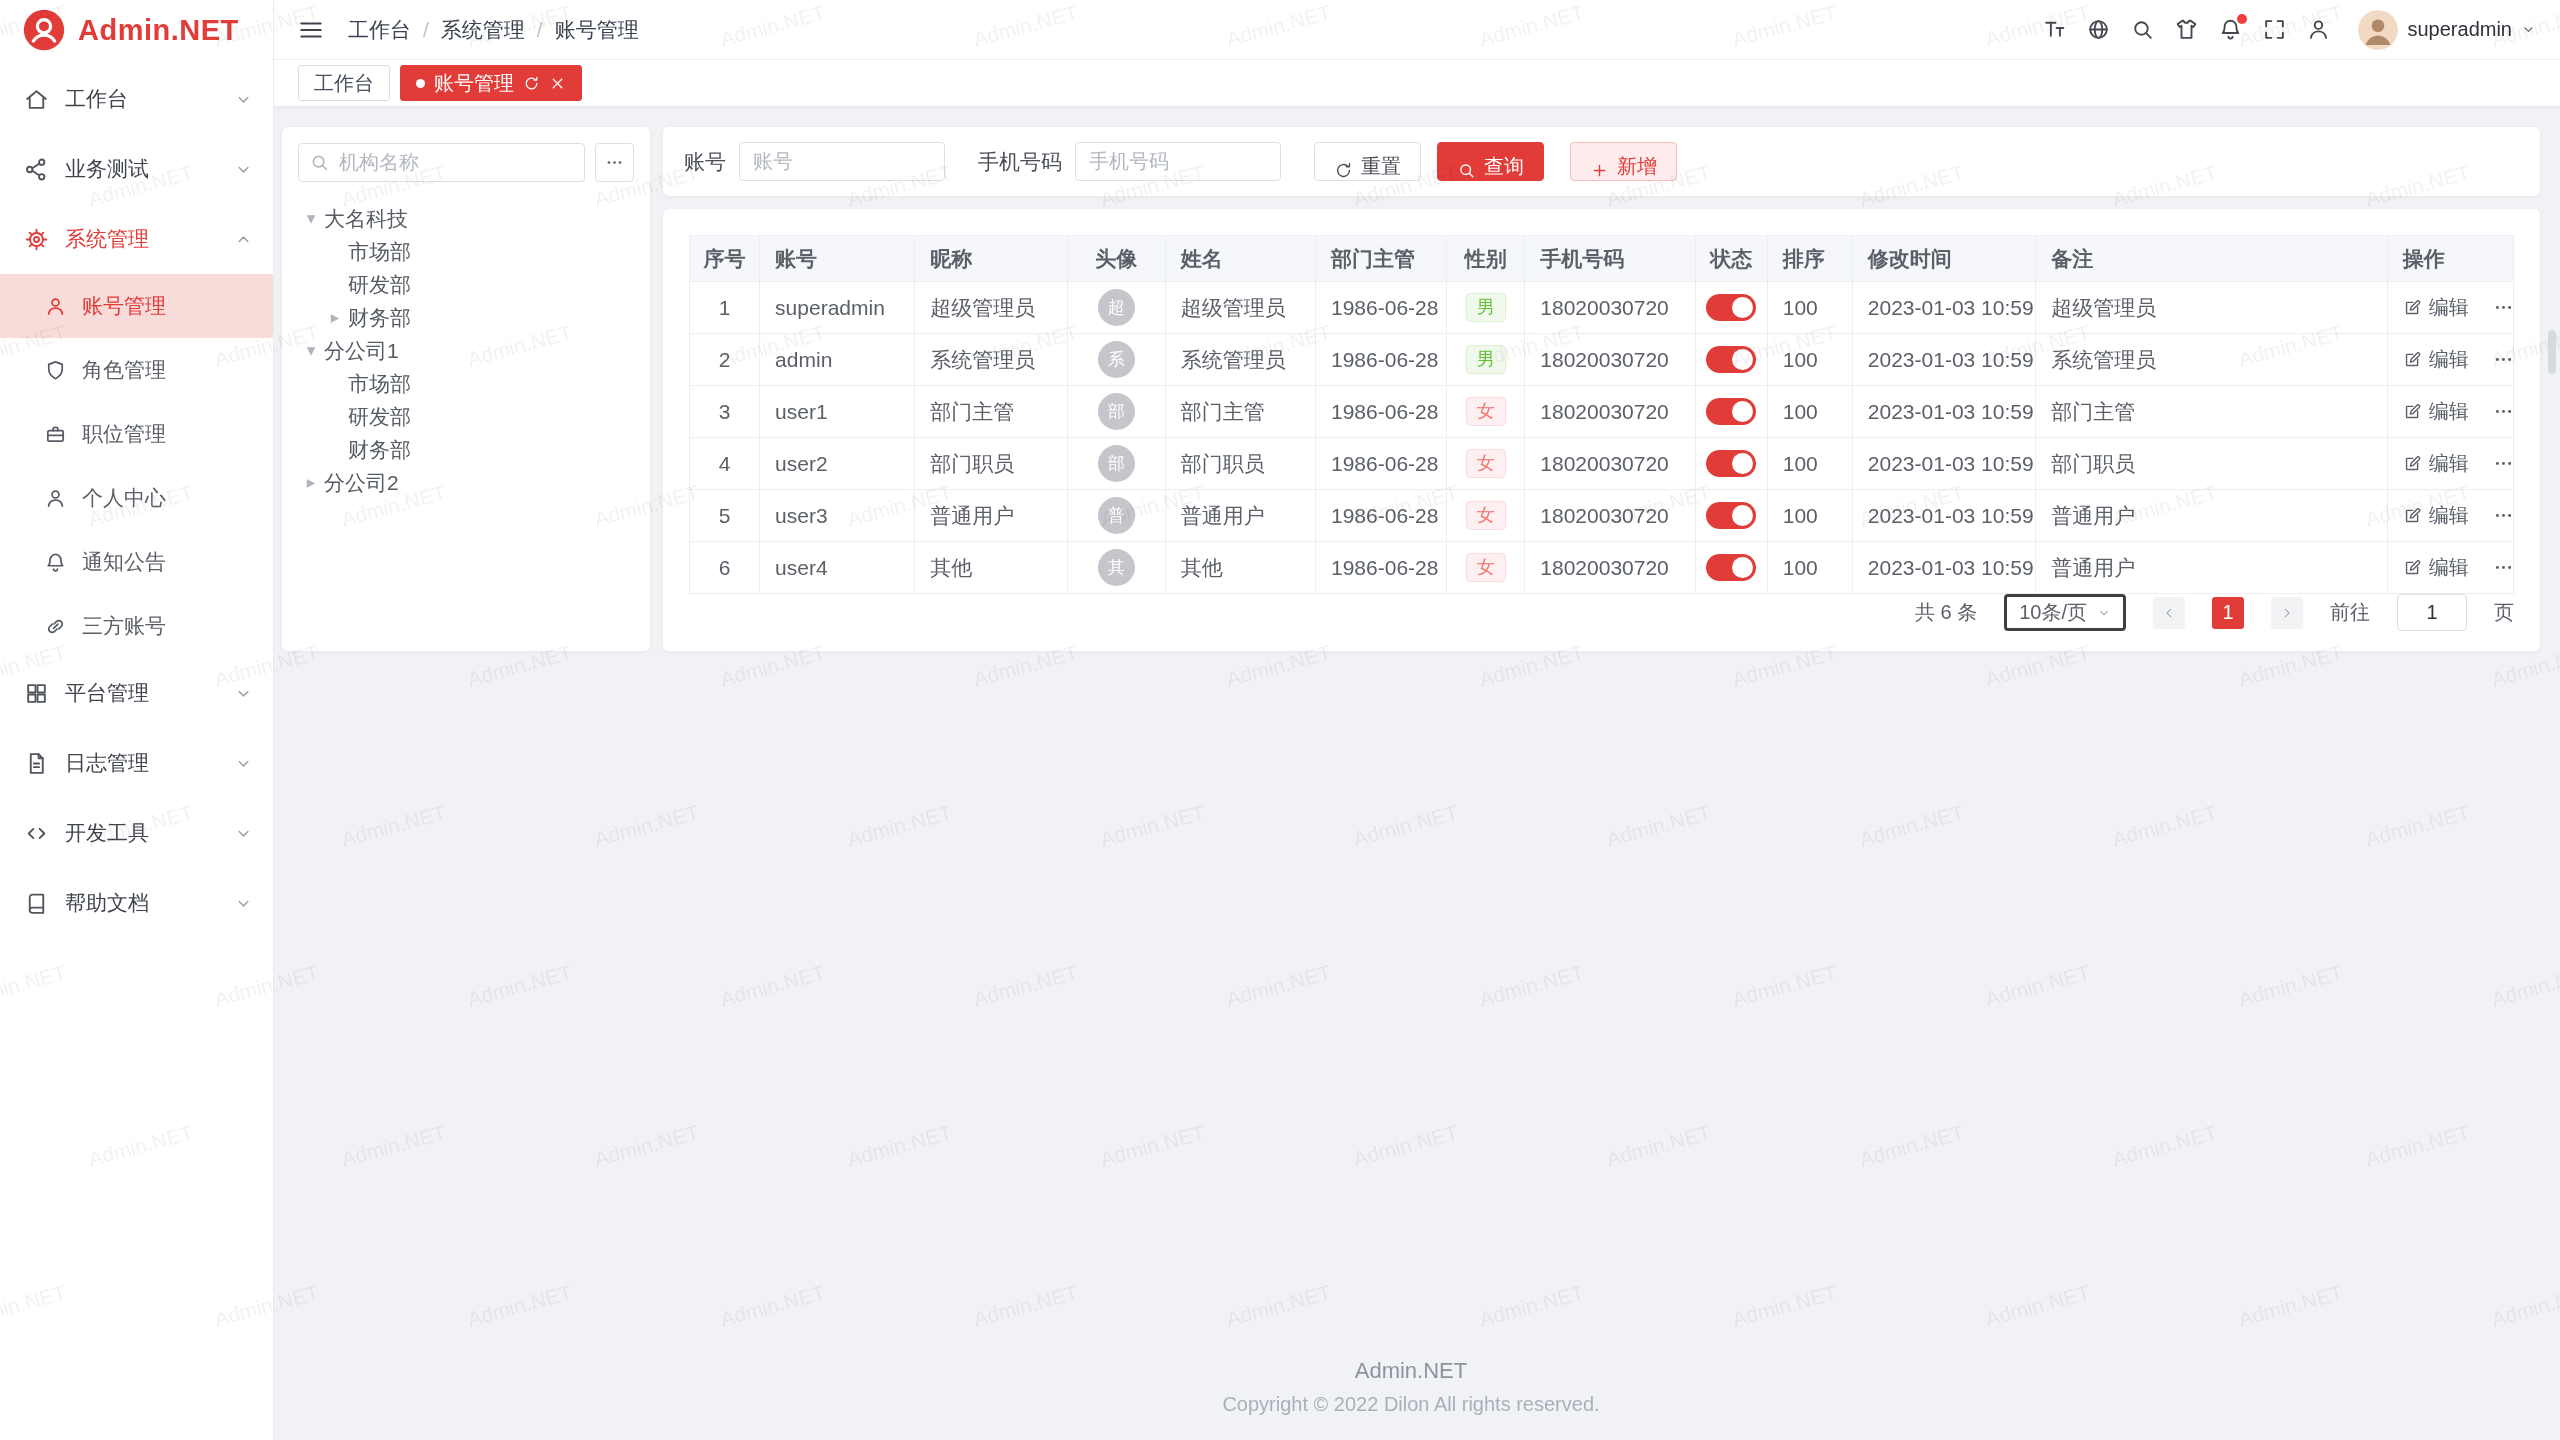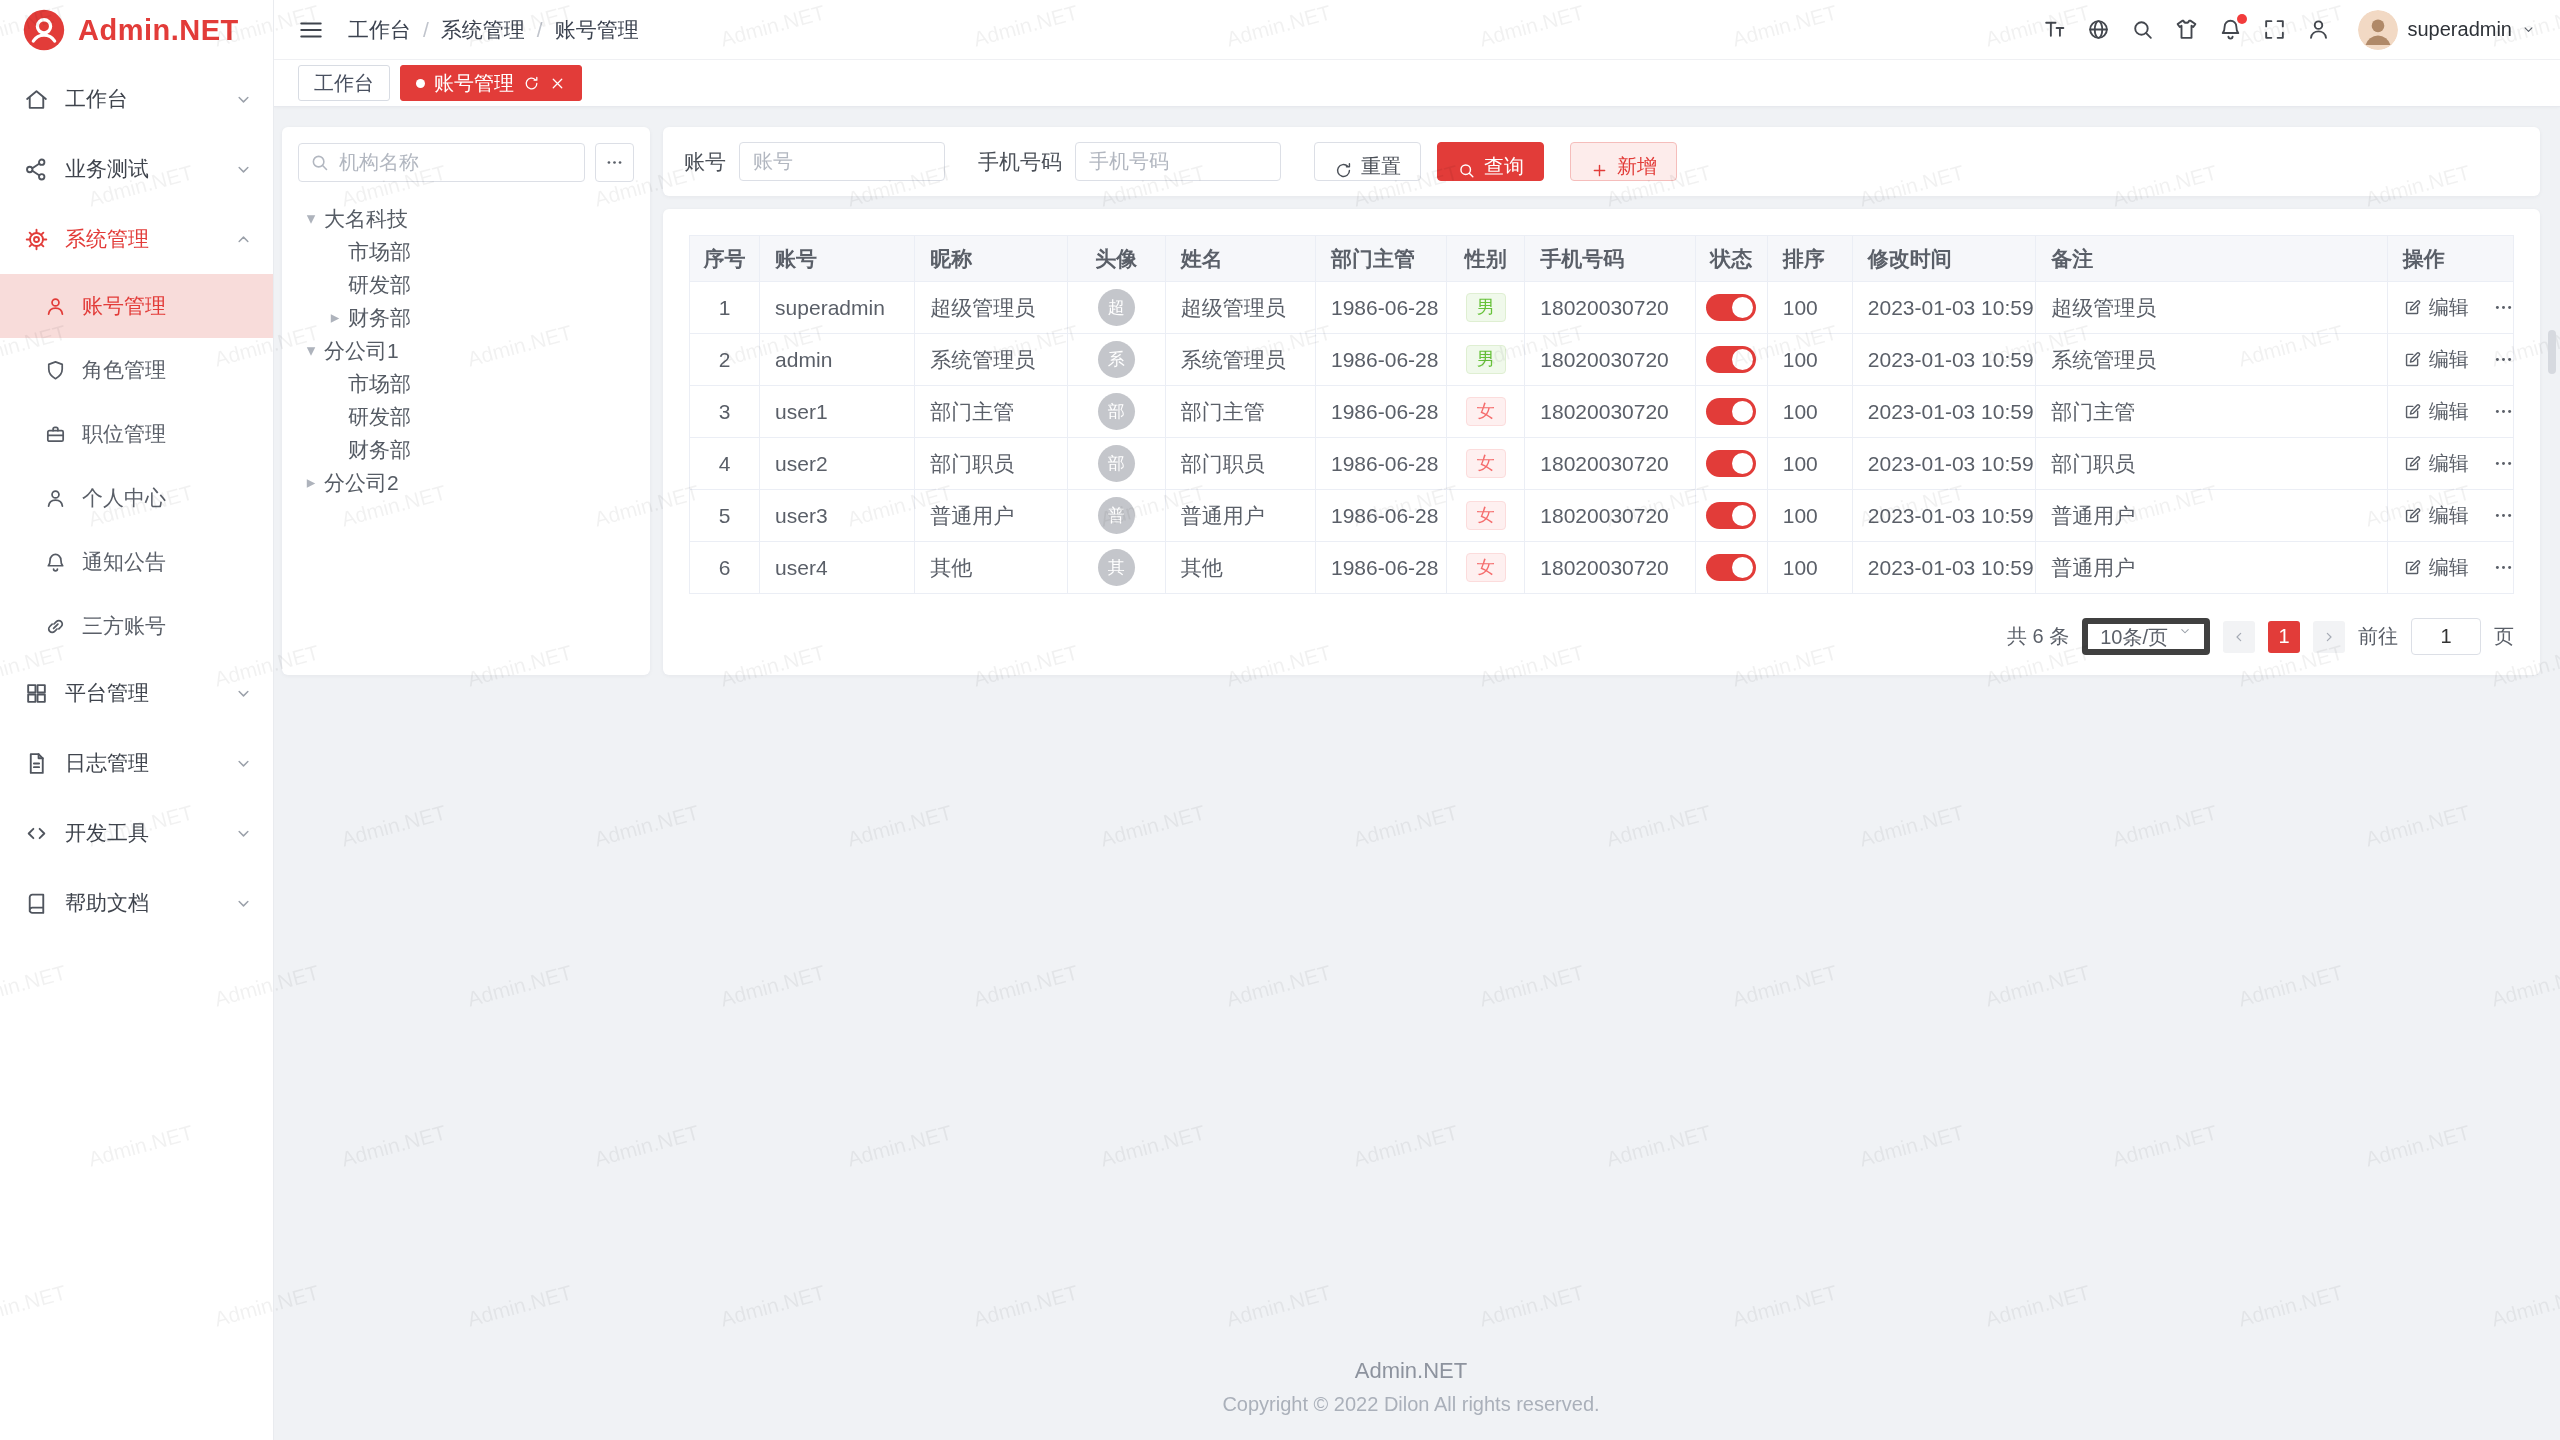--- a/index.html
+++ b/index.html
@@ -83,22 +83,22 @@
   .tag.female{background:#fef0f0;border-color:#fcdcdc;color:#f56c6c}
   .switch{display:inline-block;width:50px;height:27px;border-radius:14px;background:#dcdfe6;position:relative;cursor:pointer;vertical-align:middle}
   .switch.on{background:var(--red)}
   .switch::after{content:"";position:absolute;left:3px;top:3px;width:21px;height:21px;border-radius:50%;background:#fff}
   .switch.on::after{left:auto;right:3px}
   .ops{color:var(--red)}
   .op-edit{display:inline-flex;align-items:center;gap:7px;cursor:pointer;font-size:20px;vertical-align:middle}
   .op-edit .oe{font-size:19px}
   .op-more{font-size:21px;margin-left:18px;cursor:pointer;vertical-align:middle}
 
-  .pagination{margin-top:24px;display:flex;align-items:center;justify-content:flex-end;gap:13px;font-size:20px;color:#5a5f68}
-  .pg-size{height:37px;border:6px solid #404040;border-radius:4px;display:inline-flex;align-items:flex-start;gap:10px;padding:0 12px;cursor:pointer}
+  .pagination{display:flex;align-items:center;justify-content:flex-end;gap:27px;font-size:20px;color:#5a5f68}
+  .pg-size{height:37px;border:3px solid #404040;border-radius:4px;display:inline-flex;align-items:center;gap:10px;padding:0 12px;cursor:pointer}
   .pg-size .xs{font-size:14px;color:#9aa0a9}
   .pg-btn{width:32px;height:32px;border:none;background:#f2f3f5;border-radius:3px;display:inline-flex;align-items:center;justify-content:center;color:#a6abb5;cursor:pointer;font-size:16px}
   .pg-num{width:32px;height:32px;border:none;border-radius:3px;display:inline-flex;align-items:center;justify-content:center;font-size:20px;cursor:pointer;background:transparent}
   .pg-num.active{background:var(--red);color:#fff}
   .pg-input{width:70px;height:37px;border:1px solid #dcdfe6;border-radius:4px;text-align:center;font-size:20px;color:#333;outline:none;font-family:inherit}
 
   .footer{margin-top:auto;text-align:center;padding:20px 0 24px}
   .f-title{font-size:22px;color:#8d939e;margin-bottom:9px}
   .f-copy{font-size:20px;color:#aab0ba}
 

